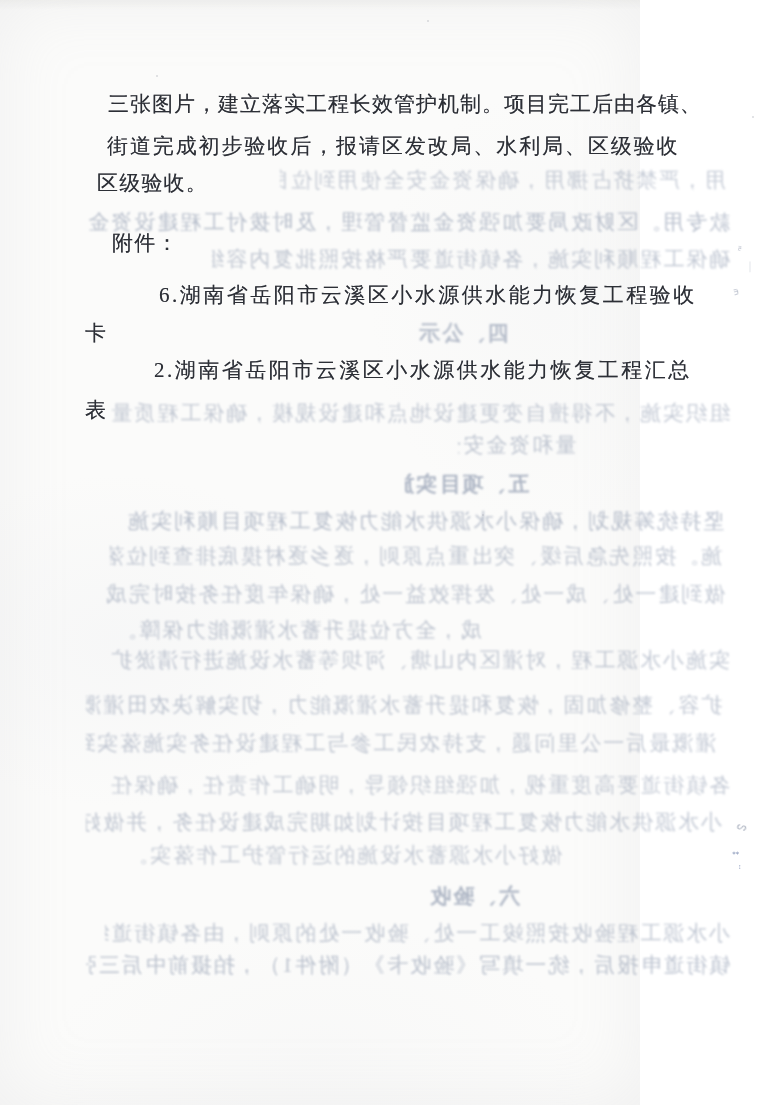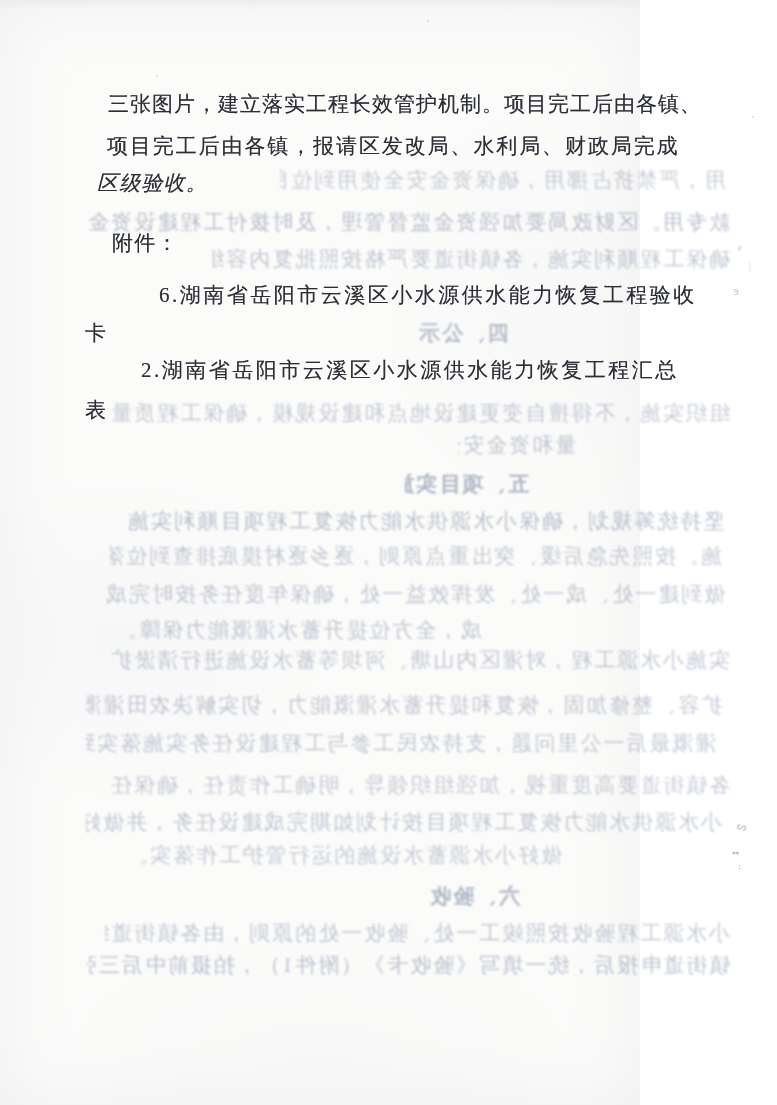--- a/index.html
+++ b/index.html
@@ -30,25 +30,25 @@
   }
   .bleed-line.bold{font-weight:bold;filter:blur(1px);}
   
   .fl{
     position:absolute;white-space:nowrap;
     font-size:21px;line-height:30px;color:#2c2f36;
     text-shadow:0 0 0.4px rgba(40,42,52,0.55);
   }
   #fl1{top:89px;left:108px;letter-spacing:1px;}
   #fl2{top:131px;left:107px;letter-spacing:1.9px;}
-  #fl3{top:168px;left:97px;letter-spacing:1.2px;font-style:italic;}
+  #fl3{top:168px;left:97px;letter-spacing:1.2px;}
   #fl4{top:228px;left:112px;letter-spacing:1.2px;}
   #fl5{top:280px;left:159px;letter-spacing:2.5px;}
   #fl6{top:318px;left:85px;}
-  #fl7{top:355px;left:141px;letter-spacing:2.5px;text-align:right;}
+  #fl7{top:355px;left:154px;letter-spacing:2.5px;text-align:right;}
   #fl8{top:395px;left:85px;}
   .margin-mark{
     position:absolute;pointer-events:none;
     font-family:"DejaVu Sans",sans-serif;
     filter:blur(0.3px);
   }
   .speck{
     position:absolute;width:2px;height:2px;border-radius:50%;
     background:#b9bcc2;opacity:0.55;pointer-events:none;
   }
@@ -76,21 +76,21 @@
       <div class="bleed-line" style="top: 772px; left: 110px; width: 620px; opacity: 0.41;">各镇街道要高度重视，加强组织领导，明确工作责任，确保任务完成</div>
       <div class="bleed-line" style="top: 809px; left: 86px; width: 636px; opacity: 0.44;">小水源供水能力恢复工程项目按计划如期完成建设任务，并做好运行</div>
       <div class="bleed-line" style="top: 842px; left: 110px; width: 452px; opacity: 0.41;">做好小水源蓄水设施的运行管护工作落实。</div>
       <div class="bleed-line bold" style="top: 883px; left: 420px; width: 100px; opacity: 0.56;">六、验收</div>
       <div class="bleed-line" style="top: 920px; left: 105px; width: 625px; opacity: 0.44;">小水源工程验收按照竣工一处、验收一处的原则，由各镇街道组织</div>
       <div class="bleed-line" style="top: 952px; left: 86px; width: 644px; opacity: 0.49;">镇街道申报后，统一填写《验收卡》（附件1），拍摄前中后三张图片</div>
     </div>
 
   <div>
     <div class="fl" id="fl1">三张图片，建立落实工程长效管护机制。项目完工后由各镇、</div>
-    <div class="fl" id="fl2">项目完工后由各镇，报请区发改局、水利局、财政局完成</div>
+    <div class="fl" id="fl2">街道完成初步验收后，报请区发改局、水利局、区级验收</div>
     <div class="fl" id="fl3">区级验收。</div>
     <div class="fl" id="fl4">附件：</div>
     <div class="fl" id="fl5">6.湖南省岳阳市云溪区小水源供水能力恢复工程验收</div>
     <div class="fl" id="fl6">卡</div>
     <div class="fl" id="fl7">2.湖南省岳阳市云溪区小水源供水能力恢复工程汇总</div>
     <div class="fl" id="fl8">表</div>
   </div>
 
   <div id="marks-layer">
       <span class="margin-mark" style="top: 243px; left: 738px; font-size: 11px; color: rgb(138, 147, 168); opacity: 0.65; transform: rotate(8deg);">ᶳ</span>

